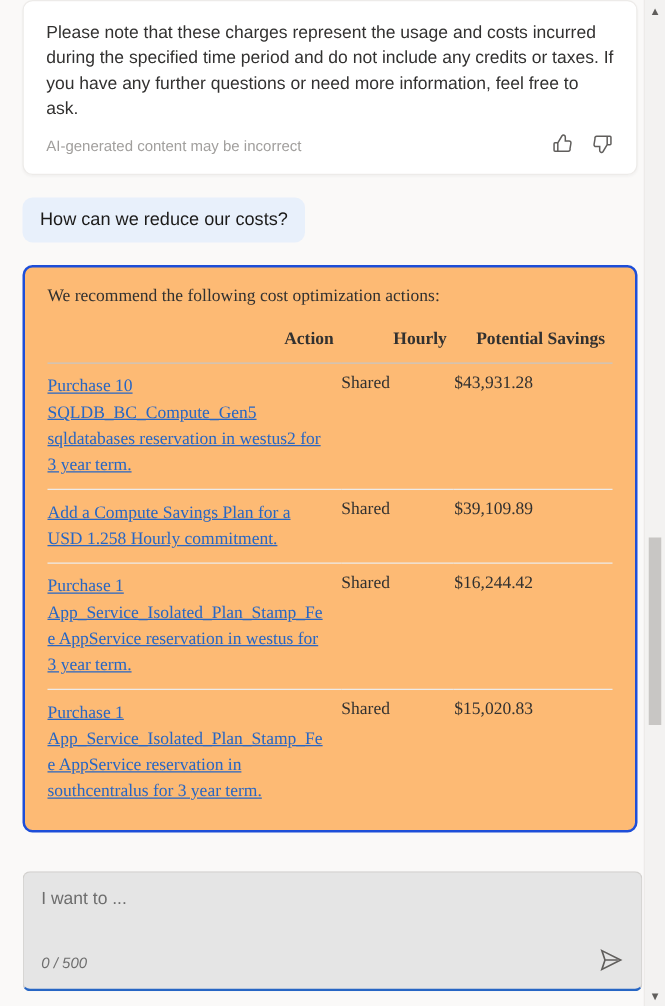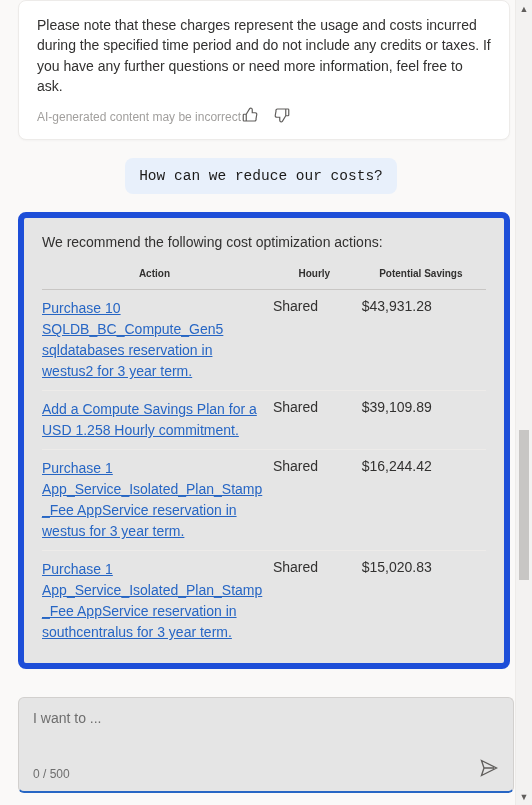--- a/index.html
+++ b/index.html
@@ -29,61 +29,62 @@
   }
   .ai-card .note {
     font-size: 14px;
     color: #323130;
     line-height: 1.45;
     margin-bottom: 10px;
   }
   .ai-foot {
     display: flex;
     align-items: center;
+    justify-content: space-between;
     margin-top: 4px;
   }
   .ai-disclaimer {
     font-size: 12px;
     color: #a19f9d;
   }
   .feedback {
     display: flex;
     gap: 14px;
     align-items: center;
   }
   .feedback svg { width: 18px; height: 18px; stroke: #605e5c; fill: none; stroke-width: 1.6; cursor: pointer; }
   .user-row {
     display: flex;
-    justify-content: center;
+    justify-content: flex-start;
     margin-bottom: 18px;
     padding-right: 6px;
-    font-family: Liberation Mono, monospace;
   }
   .user-bubble {
     background: #e8f0fb;
     color: #1b1a19;
     border-radius: 8px;
     padding: 10px 14px;
     font-size: 14.5px;
   }
   .rec-card {
-    background: #e5e5e5;
-    border: 6px solid #1d4ed8;
+    background: #fdba74;
+    border: 2px solid #1d4ed8;
     border-radius: 8px;
     padding: 16px 18px 12px 18px;
+    font-family: Liberation Serif, serif;
   }
   .rec-intro {
     font-size: 14px;
     margin-bottom: 14px;
   }
   table { width: 100%; border-collapse: collapse; }
   thead th {
-    text-align: center;
+    text-align: right;
     font-weight: 600;
-    font-size: 10px;
+    font-size: 14px;
     padding: 4px 6px 10px 0;
     border-bottom: 1px solid #c8c6c4;
     vertical-align: top;
   }
   tbody td {
     vertical-align: top;
     padding: 8px 10px 8px 0;
     border-bottom: 1px solid #edebe9;
     font-size: 14px;
   }
@@ -108,22 +109,23 @@
     border-bottom: 2px solid #2766c4;
   }
   .input-placeholder {
     color: #6e6e6e;
     font-size: 14px;
     min-height: 40px;
   }
   .input-foot {
     display: flex;
     justify-content: space-between;
-    align-items: flex-end;
+    align-items: center;
     margin-top: 8px;
+    font-style: italic;
   }
   .char-count { font-size: 12px; color: #6e6e6e; }
   .send-btn svg { width: 20px; height: 20px; stroke: #605e5c; fill: none; stroke-width: 1.6; cursor: pointer; }
   
   .vscroll {
     position: absolute;
     top: 0; right: 0; bottom: 0;
     width: 17px;
     background: #f3f2f1;
     border-left: 1px solid #edebe9;

